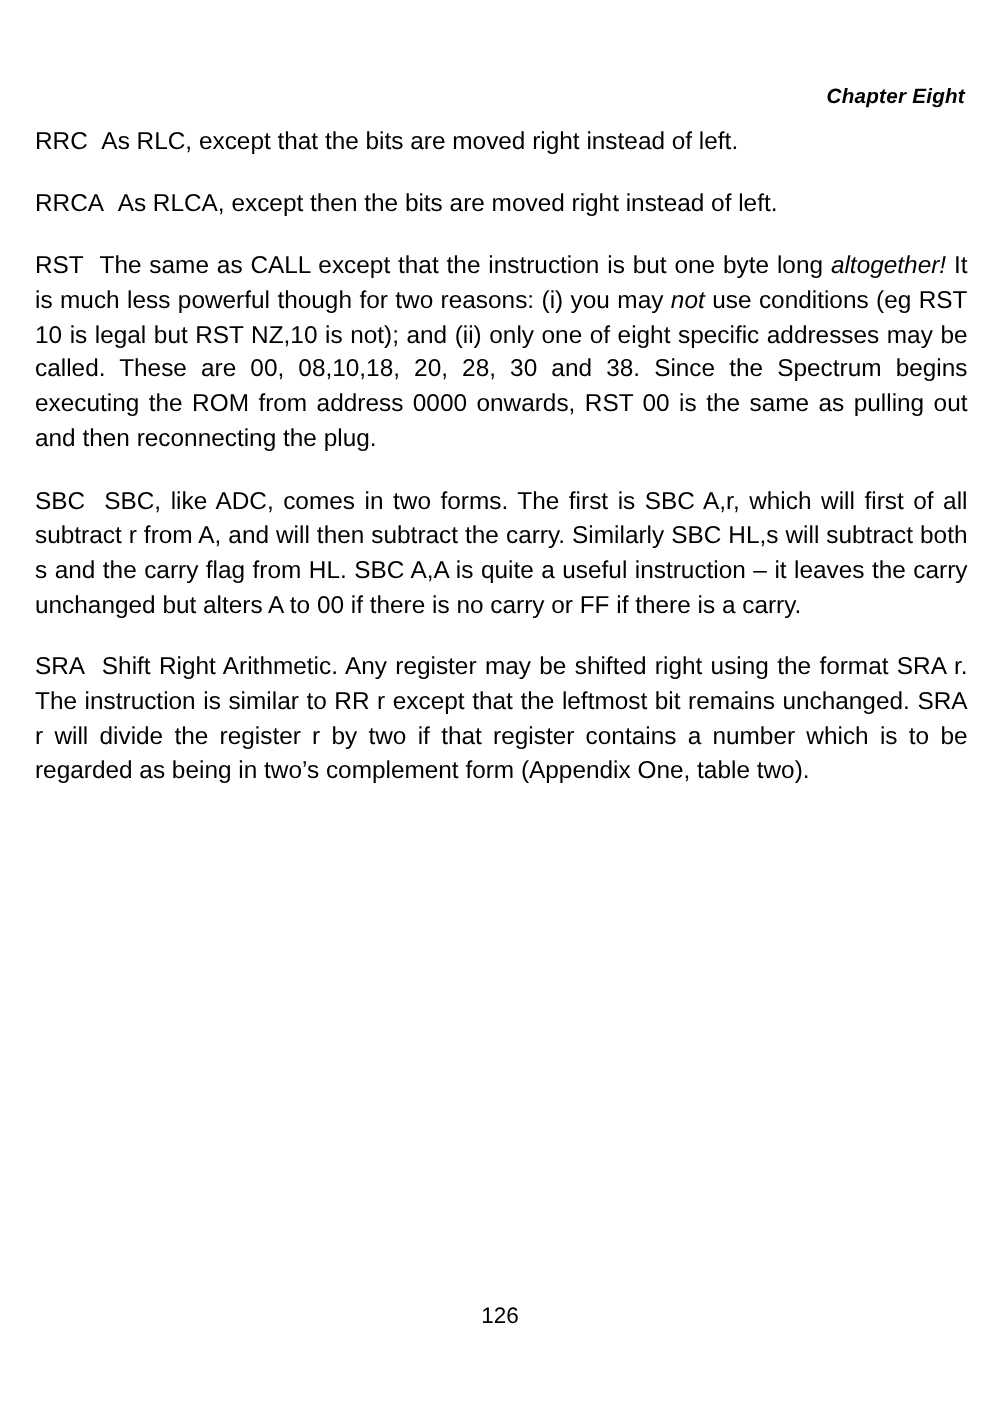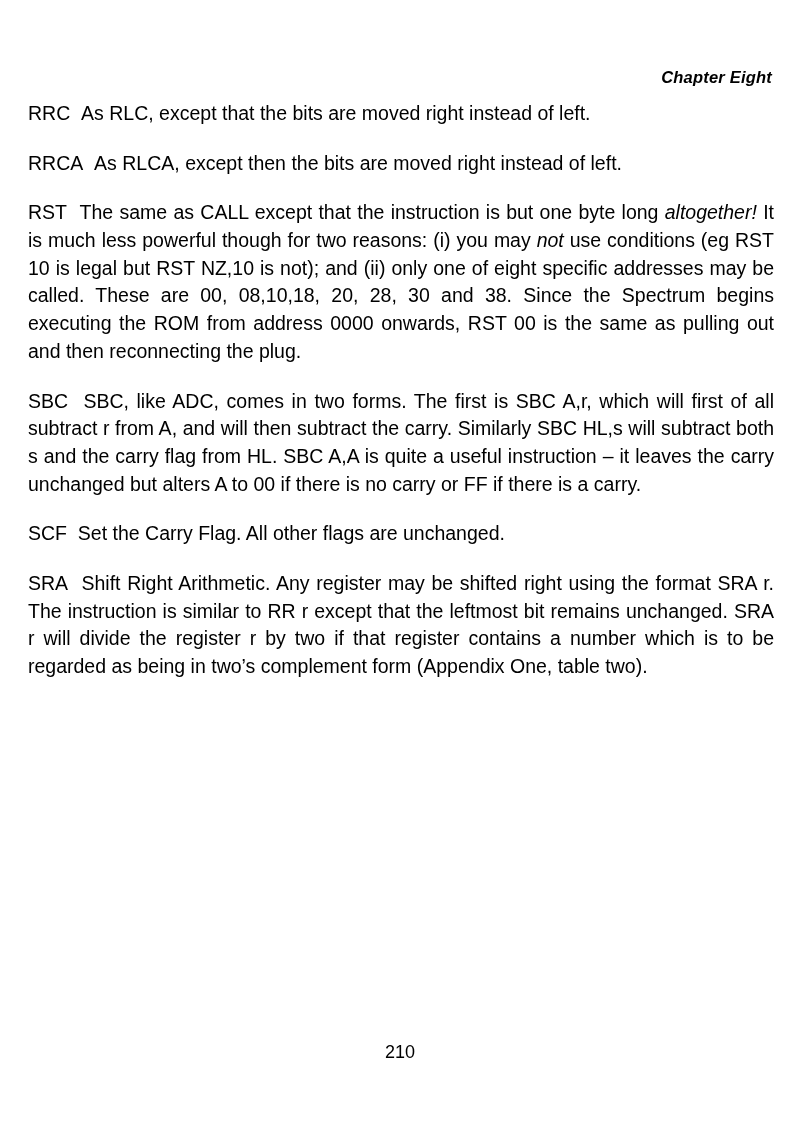--- a/index.html
+++ b/index.html
@@ -83,26 +83,23 @@
 
 
     <p class="entry">
       <span class="mn gap-s">RST</span><span>The same as CALL except that the instruction is but one byte long </span><span class="it">altogether!</span><span> It is much less powerful though for two reasons: (i) you may </span><span class="it">not</span><span> use conditions (eg RST 10 is legal but RST NZ,10 is not); and (ii) only one of eight specific addresses may be called. These are 00, 08,10,18, 20, 28, 30 and 38. Since the Spectrum begins executing the ROM from address 0000 onwards, RST 00 is the same as pulling out and then reconnecting the plug.</span>
     </p>
 
     <p class="entry">
       <span class="mn gap-s">SBC</span><span>SBC, like ADC, comes in two forms. The first is SBC A,r, which will first of all subtract r from A, and will then subtract the carry. Similarly SBC HL,s will subtract both s and the carry flag from HL. SBC A,A is quite a useful instruction – it leaves the carry unchanged but alters A to 00 if there is no carry or FF if there is a carry.</span>
     </p>
 
-    <p class="entry">
-      <span class="mn gap-s">SCF</span><span>Set the Carry Flag. All other flags are unchanged.</span>
-    </p>
 
 
 
     <p class="entry">
       <span class="mn gap-s">SRA</span><span>Shift Right Arithmetic. Any register may be shifted right using the format SRA r. The instruction is similar to RR r except that the leftmost bit remains unchanged. SRA r will divide the register r by two if that register contains a number which is to be regarded as being in two’s complement form (Appendix One, table two).</span>
     </p>
   </div>
 
-  <div class="folio">210</div>
+  <div class="folio">126</div>
 
 </div>
 
 </body></html>

